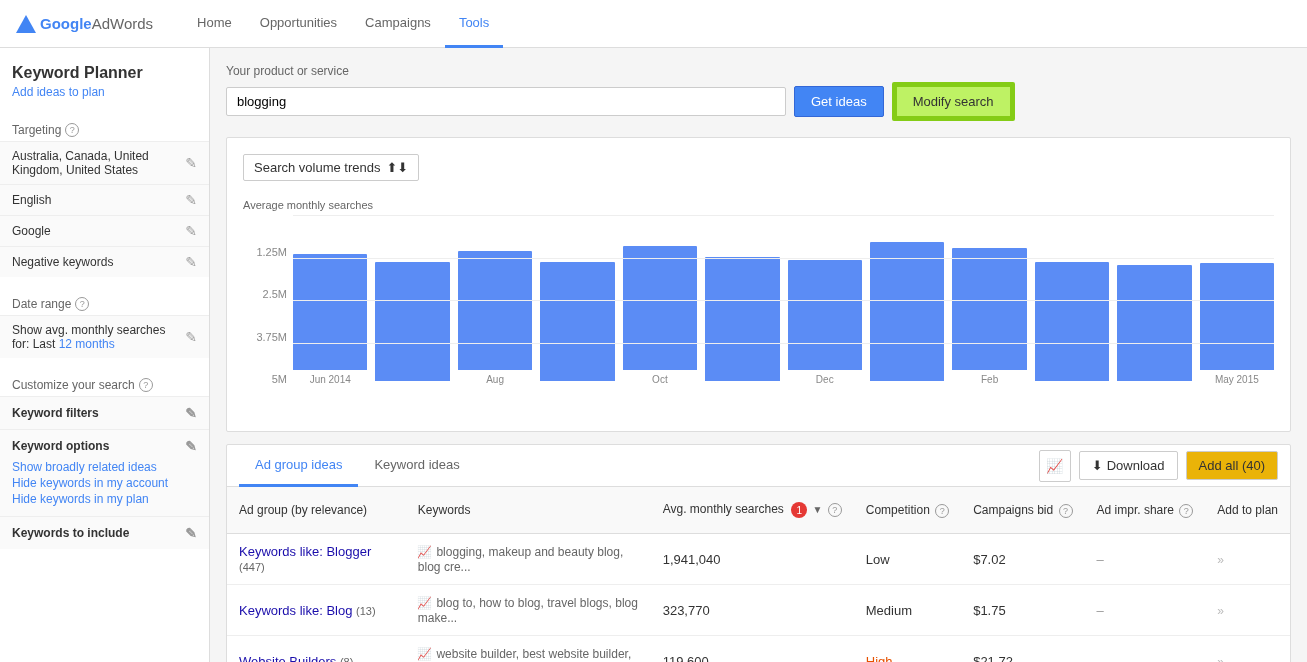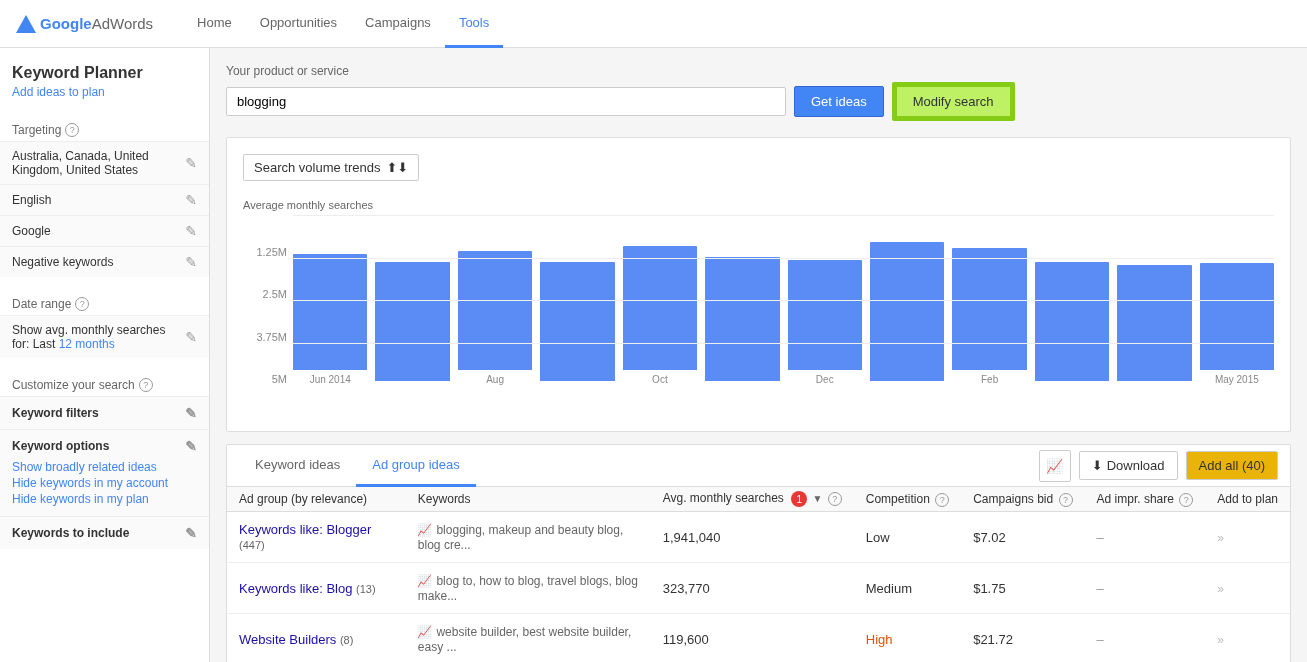--- a/index.html
+++ b/index.html
@@ -259,21 +259,21 @@
       cursor: pointer;
       font-size: 13px;
       color: #333;
     }
 
     
     .results-table { width: 100%; border-collapse: collapse; }
     .results-table th {
       background: #f9f9f9;
       border-bottom: 1px solid #ddd;
-      padding: 4px 12px;
+      padding: 15px 12px;
       text-align: left;
       font-size: 12px;
       color: #333;
       font-weight: normal;
       white-space: nowrap;
     }
     .results-table th.sortable { cursor: pointer; }
     .results-table td {
       padding: 10px 12px;
       border-bottom: 1px solid #eee;
@@ -474,22 +474,22 @@
                 <div class="bar" style="height: 63%;"></div>
                 <div class="bar-label">May 2015</div>
               </div>
             </div>
         </div>
       </div>
     </div>
 
     <div class="tabs-section">
       <div class="tabs-header">
+        <div class="tab active">Ad group ideas</div>
         <div class="tab">Keyword ideas</div>
-        <div class="tab active">Ad group ideas</div>
         <div class="tabs-actions">
           <div class="icon-btn">
             <span>📈</span>
           </div>
           <div class="download-btn">
             <span>⬇</span>
             <span>Download</span>
           </div>
           <div class="add-all-btn">
             <span>Add all (40)</span>

